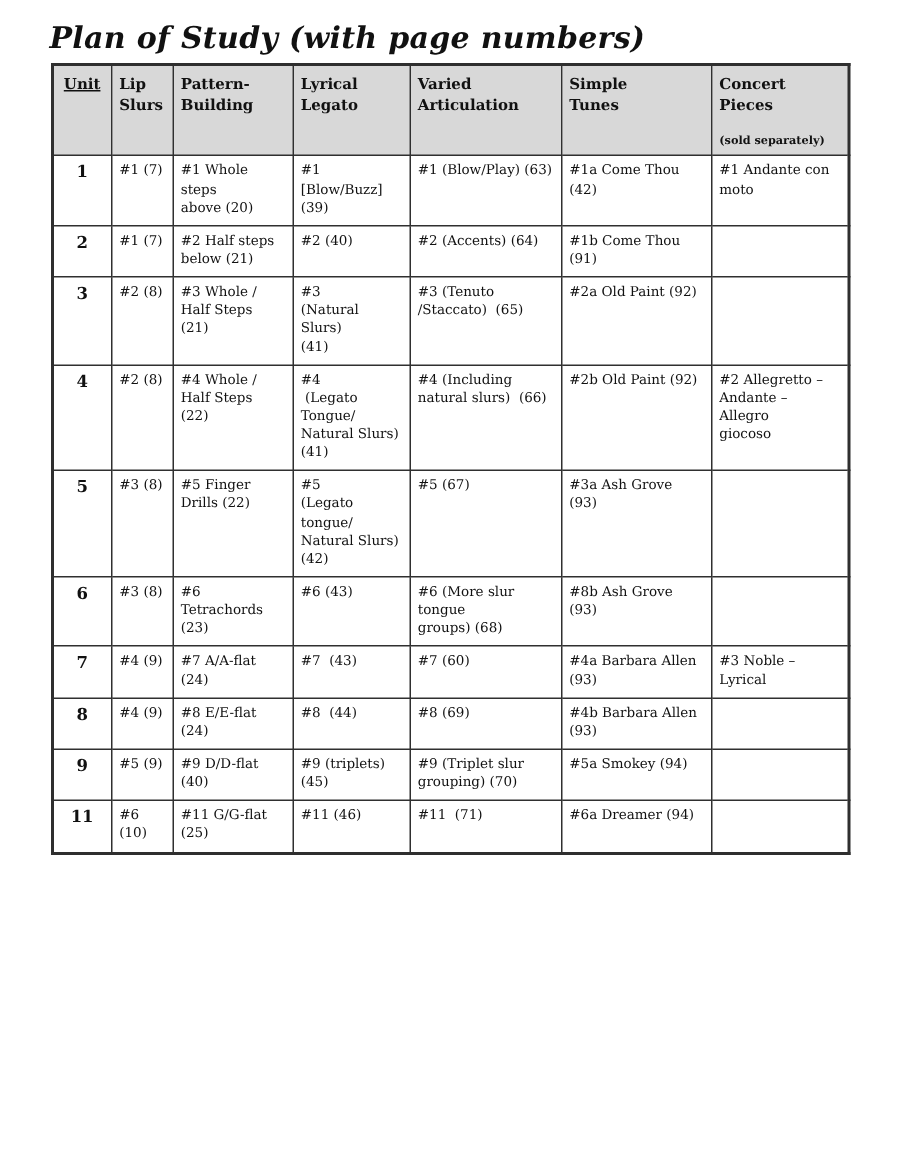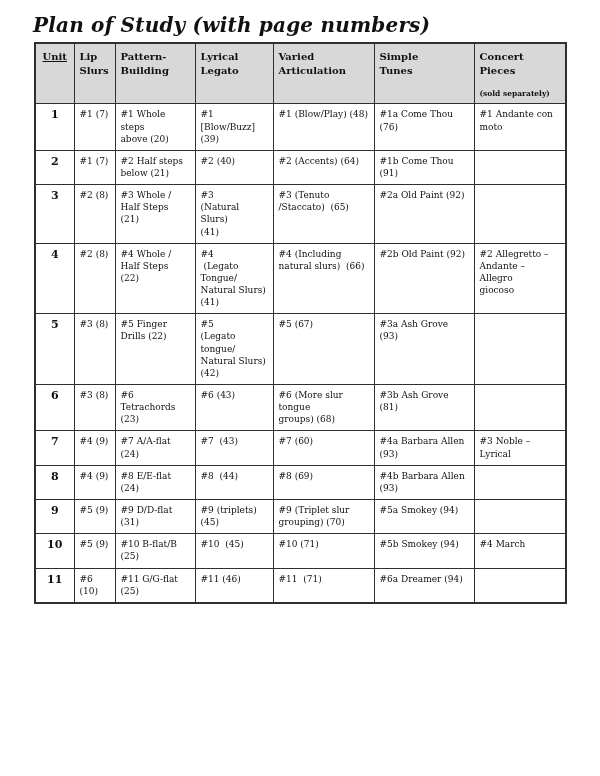--- a/index.html
+++ b/index.html
@@ -109,23 +109,23 @@
       </tr>
     </thead>
     <tbody>
       <tr>
         <td class="cell-unit">1</td>
         <td>#1 (7)</td>
         <td>#1 Whole steps
 above (20)</td>
         <td>#1  [Blow/Buzz]
 (39)</td>
-        <td>#1 (Blow/Play) (48)</td>
+        <td>#1 (Blow/Play) (63)</td>
         <td>#1a Come Thou
-(76)</td>
+(42)</td>
         <td>#1 Andante con
 moto</td>
       </tr>
       <tr>
         <td class="cell-unit">2</td>
         <td>#1 (7)</td>
         <td>#2 Half steps
 below (21)</td>
         <td>#2 (40)</td>
         <td>#2 (Accents) (64)</td>
@@ -177,21 +177,21 @@
         <td></td>
       </tr>
       <tr>
         <td class="cell-unit">6</td>
         <td>#3 (8)</td>
         <td>#6 Tetrachords
 (23)</td>
         <td>#6 (43)</td>
         <td>#6 (More slur tongue
 groups) (68)</td>
-        <td>#3b Ash Grove (81)</td>
+        <td>#8b Ash Grove (93)</td>
         <td></td>
       </tr>
       <tr>
         <td class="cell-unit">7</td>
         <td>#4 (9)</td>
         <td>#7 A/A-flat
 (24)</td>
         <td>#7  (43)</td>
         <td>#7 (60)</td>
         <td>#4a Barbara Allen
@@ -206,37 +206,27 @@
         <td>#8  (44)</td>
         <td>#8 (69)</td>
         <td>#4b Barbara Allen
 (93)</td>
         <td></td>
       </tr>
       <tr>
         <td class="cell-unit">9</td>
         <td>#5 (9)</td>
         <td>#9 D/D-flat
-(31)</td>
+(40)</td>
         <td>#9 (triplets)
 (45)</td>
         <td>#9 (Triplet slur
 grouping) (70)</td>
         <td>#5a Smokey (94)</td>
         <td></td>
-      </tr>
-      <tr>
-        <td class="cell-unit">10</td>
-        <td>#5 (9)</td>
-        <td>#10 B-flat/B
-(25)</td>
-        <td>#10  (45)</td>
-        <td>#10 (71)</td>
-        <td>#5b Smokey (94)</td>
-        <td>#4 March</td>
       </tr>
       <tr>
         <td class="cell-unit">11</td>
         <td>#6
 (10)</td>
         <td>#11 G/G-flat
 (25)</td>
         <td>#11 (46)</td>
         <td>#11  (71)</td>
         <td>#6a Dreamer (94)</td>

